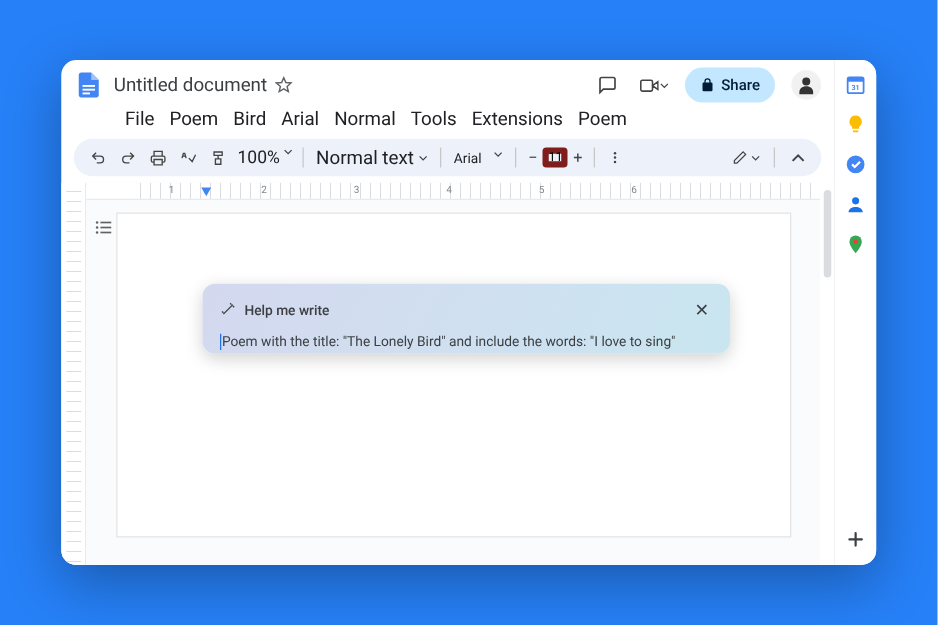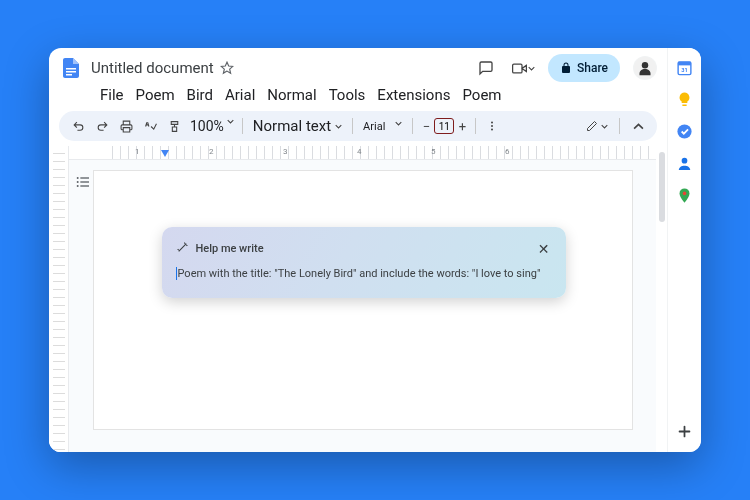--- a/index.html
+++ b/index.html
@@ -23,36 +23,36 @@
 .menu-item{font-size:15px;color:#202124;padding:2px 5px;cursor:pointer;border-radius:3px}
 .toolbar-wrap{padding:5px 10px}
 .toolbar{height:30px;background:#edf2fa;border-radius:18px;display:flex;align-items:center;padding:0 8px;gap:2px}
 .tb-btn{width:22px;height:22px;display:flex;align-items:center;justify-content:center;color:#444;cursor:pointer;border-radius:3px}
 .tb-sep{width:1px;height:16px;background:#c7c7c7;margin:0 3px}
 .zoom{font-size:14px;color:#202124;padding:0 3px;display:flex;align-items:flex-start;gap:3px}
 .style-select{font-size:15px;color:#202124;padding:0 5px;display:flex;align-items:center;gap:4px}
 .font-select{font-size:11px;color:#202124;padding:0 5px;display:flex;align-items:flex-start;gap:10px}
 .font-size-box{display:flex;align-items:center;gap:0}
 .fs-btn{width:16px;height:18px;display:flex;align-items:center;justify-content:center;color:#444;font-size:13px;cursor:pointer}
-.fs-val{width:20px;height:16px;border:1px solid #7f1d1d;border-radius:3px;font-size:10px;display:flex;align-items:center;justify-content:center}
+.fs-val{width:20px;height:16px;border:5px solid #7f1d1d;border-radius:3px;font-size:10px;display:flex;align-items:center;justify-content:center}
 .caret{width:7px;height:7px;display:inline-block}
 .caret svg{width:7px;height:7px;display:block}
 .tb-right{margin-left:auto;display:flex;align-items:center;gap:4px}
 .content-area{flex:1;display:flex;overflow:hidden;position:relative;background:#fff}
 .left-ruler{width:20px;background:#fff;border-right:1px solid #e8eaed}
 .ruler-v-inner{width:12px;margin:0 auto;height:100%;background:repeating-linear-gradient(to bottom,transparent,transparent 7px,#dcdcdc 7px,#dcdcdc 8px)}
 .doc-area{flex:1;display:flex;flex-direction:column;background:#f9fbfd;position:relative;overflow:hidden}
 .ruler-h{height:14px;background:#fff;border-bottom:1px solid #e8eaed;position:relative;font-size:8px;color:#80868b;display:flex;align-items:center;padding-left:36px}
 .ruler-h-inner{position:relative;height:100%;flex:1;background:repeating-linear-gradient(to right,transparent,transparent 7px,#dadce0 7px,#dadce0 8px)}
 .ruler-num{position:absolute;top:1px;font-size:8px;color:#80868b}
 .ruler-marker{position:absolute;top:4px;width:0;height:0;border-left:4px solid transparent;border-right:4px solid transparent;border-top:7px solid #4285f4}
 .page-wrap{flex:1;position:relative;padding:10px 20px}
 .outline-btn{position:absolute;left:6px;top:14px;width:18px;height:18px;color:#5f6368;cursor:pointer}
 .page{background:#fff;margin:0 auto;width:100%;max-width:540px;height:260px;border:1px solid #e3e3e3;position:relative}
-.help-card{position:absolute;left:68px;right:66px;top:56px;border-radius:10px;background:linear-gradient(120deg,#d4d8ef 0%,#d0dff0 45%,#c9e6f0 100%);box-shadow:0 4px 14px rgba(0,0,0,.18);padding:12px 14px 18px 14px}
+.help-card{position:absolute;left:68px;right:48px;top:56px;border-radius:10px;background:linear-gradient(120deg,#d4d8ef 0%,#d0dff0 45%,#c9e6f0 100%);box-shadow:0 4px 14px rgba(0,0,0,.18);padding:12px 14px 3px 14px}
 .help-header{display:flex;align-items:center;gap:7px;margin-bottom:6px}
 .magic-icon{color:#3c4043}
 .help-title{font-size:11px;color:#3c4043;font-weight:500}
 .help-close{margin-left:auto;color:#3c4043;cursor:pointer;font-size:14px;width:16px;text-align:center}
 .help-input{font-size:11px;color:#3c4043;padding:3px 0 0 0;display:flex;align-items:center}
 .cursor-blink{width:1px;height:13px;background:#1a73e8;margin-right:1px;animation:blink 1s infinite}
 @keyframes blink{50%{opacity:0}}
 .help-footer{display:flex;justify-content:flex-end;margin-top:16px}
 .create-btn{font-size:11px;color:#9aa0a6;padding:5px 12px;border-radius:14px;cursor:pointer}
 .scrollbar{width:11px;background:#fff;display:flex;justify-content:center;padding-top:6px}

